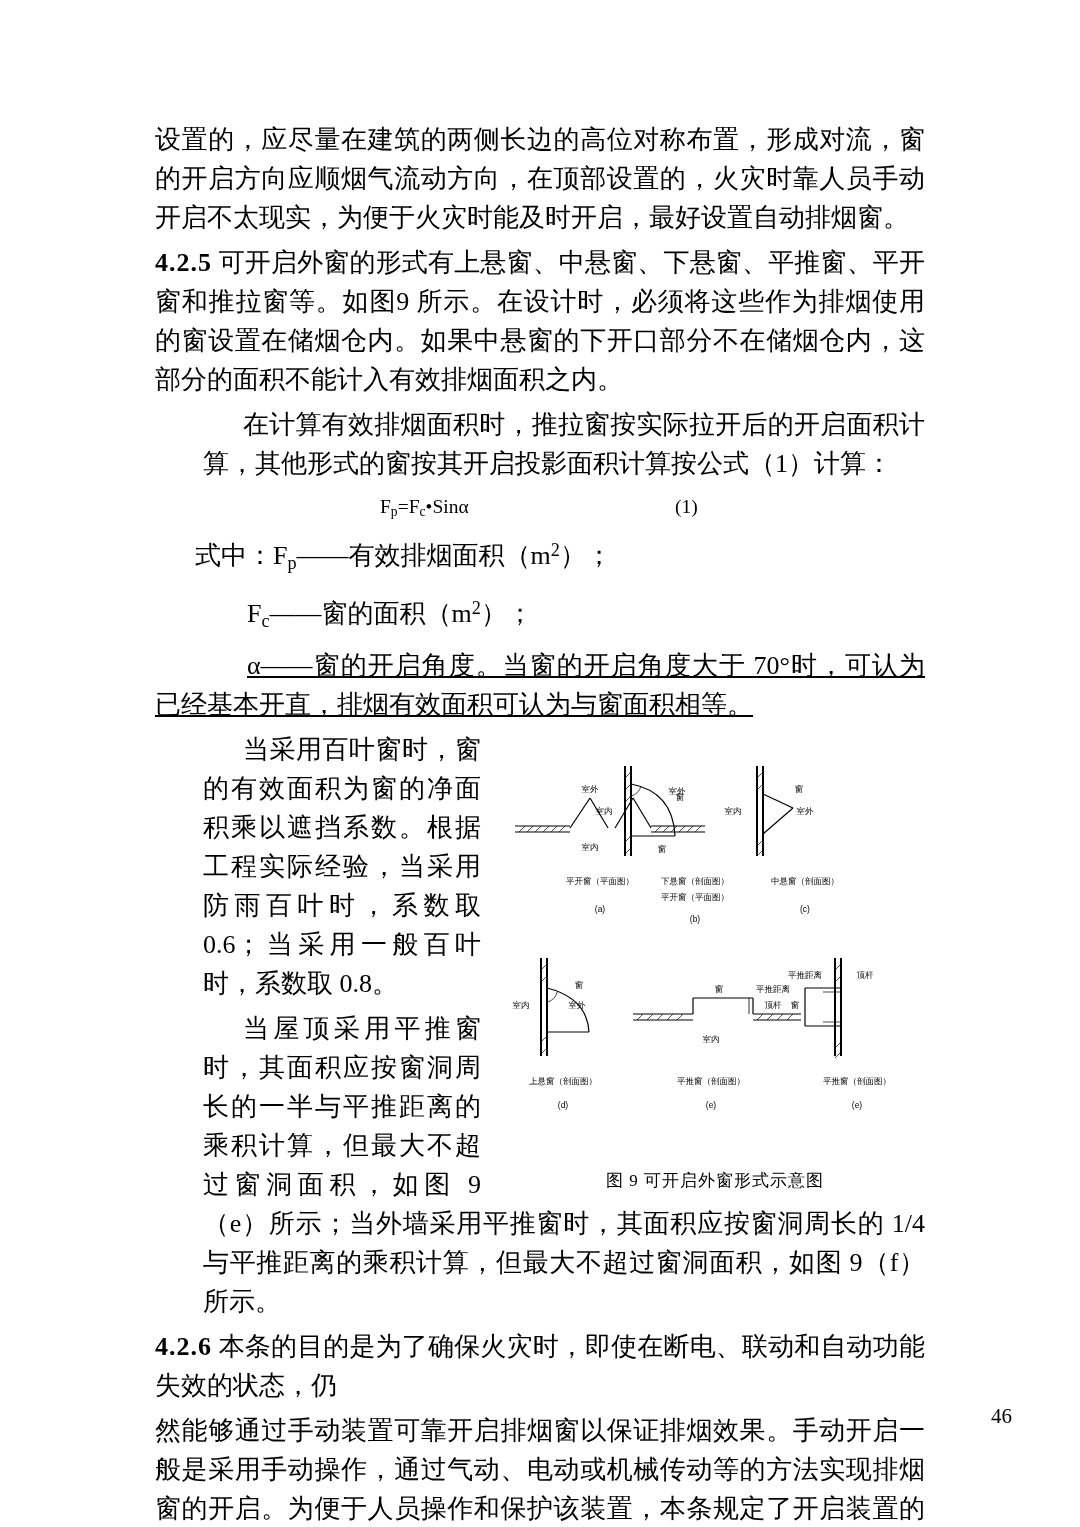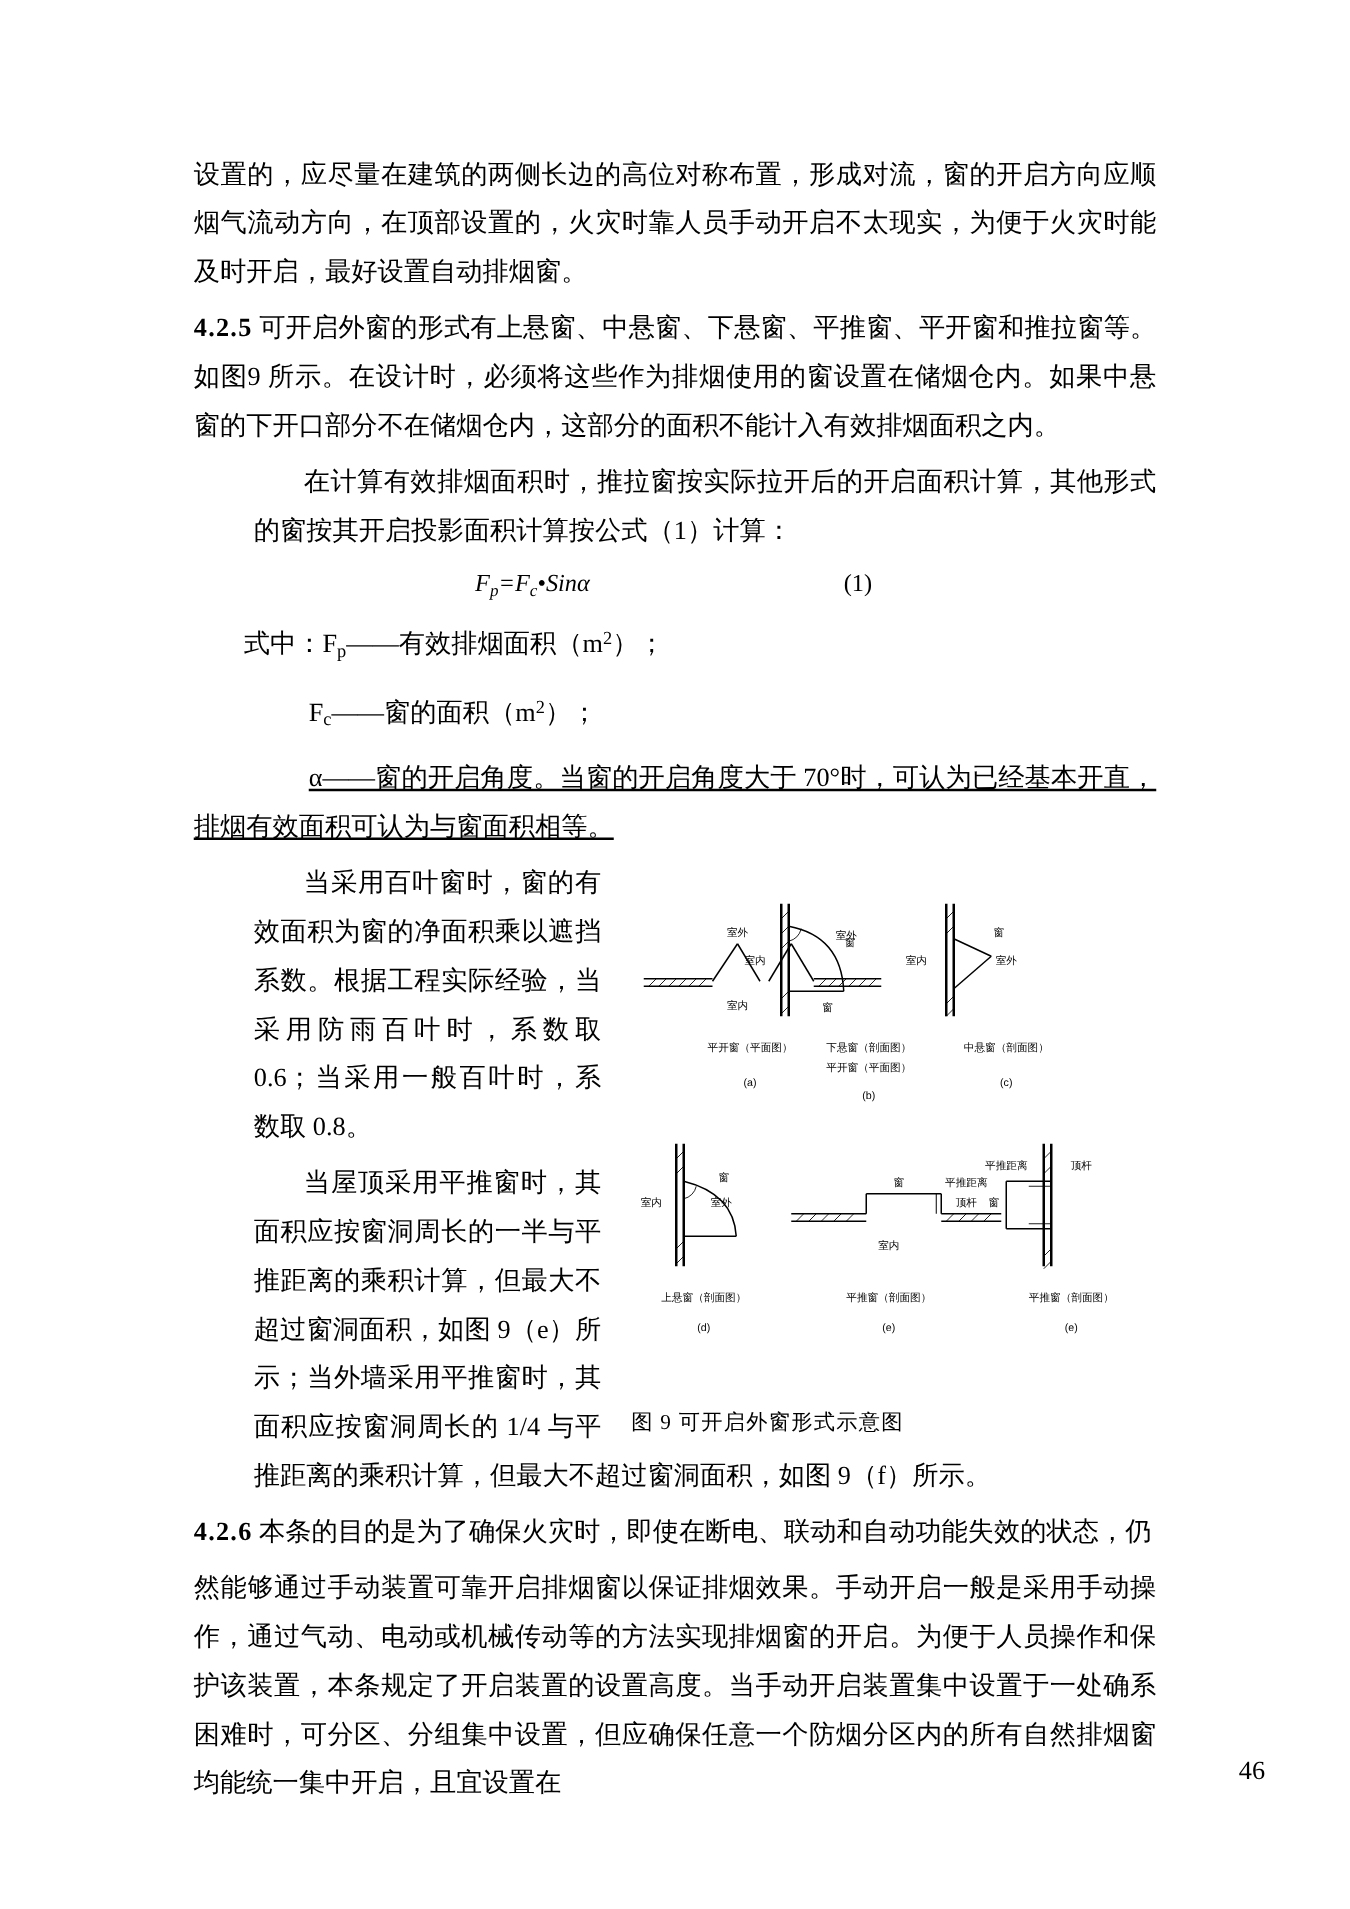--- a/index.html
+++ b/index.html
@@ -19,21 +19,21 @@
     overflow: hidden;
   }
   .content {
     position: absolute;
     left: 155px;
     top: 120px;
     width: 770px;
   }
   p {
     margin: 0 0 6px 0;
-    font-size: 21px;
+    font-size: 26px;
     line-height: 39px;
     text-align: justify;
     text-justify: inter-ideograph;
   }
   .indent2 { text-indent: 40px; margin-left: 48px; }
   .clause-num {
     font-weight: bold;
     letter-spacing: 1px;
   }
   .bold { font-weight: normal; }
@@ -41,21 +41,20 @@
     margin: 2px 0 6px 0;
     font-size: 19.5px;
     line-height: 36px;
     position: relative;
     height: 36px;
   }
   .formula {
     position: absolute;
     left: 225px;
     font-family: "Liberation Serif", serif;
-    font-style: italic;
   }
   .formula-no {
     position: absolute;
     left: 520px;
   }
   sub { font-size: 0.7em; vertical-align: -0.25em; }
   sup { font-size: 0.7em; vertical-align: 0.45em; }
   .where-line { text-indent: 40px; }
   .where-line2 { padding-left: 92px; }
   .where-line3 { padding-left: 92px; }
@@ -65,20 +64,21 @@
     float: right;
     width: 420px;
     margin: 6px 0 4px 24px;
   }
   .figure-box {
     width: 420px;
     height: 420px;
     position: relative;
   }
   .figure-caption {
+    text-align: center;
     font-size: 17px;
     line-height: 30px;
     margin-top: 10px;
     letter-spacing: 1px;
   }
   .narrow p {
     text-align: justify;
   }
   .clearfix::after {
     content: "";

